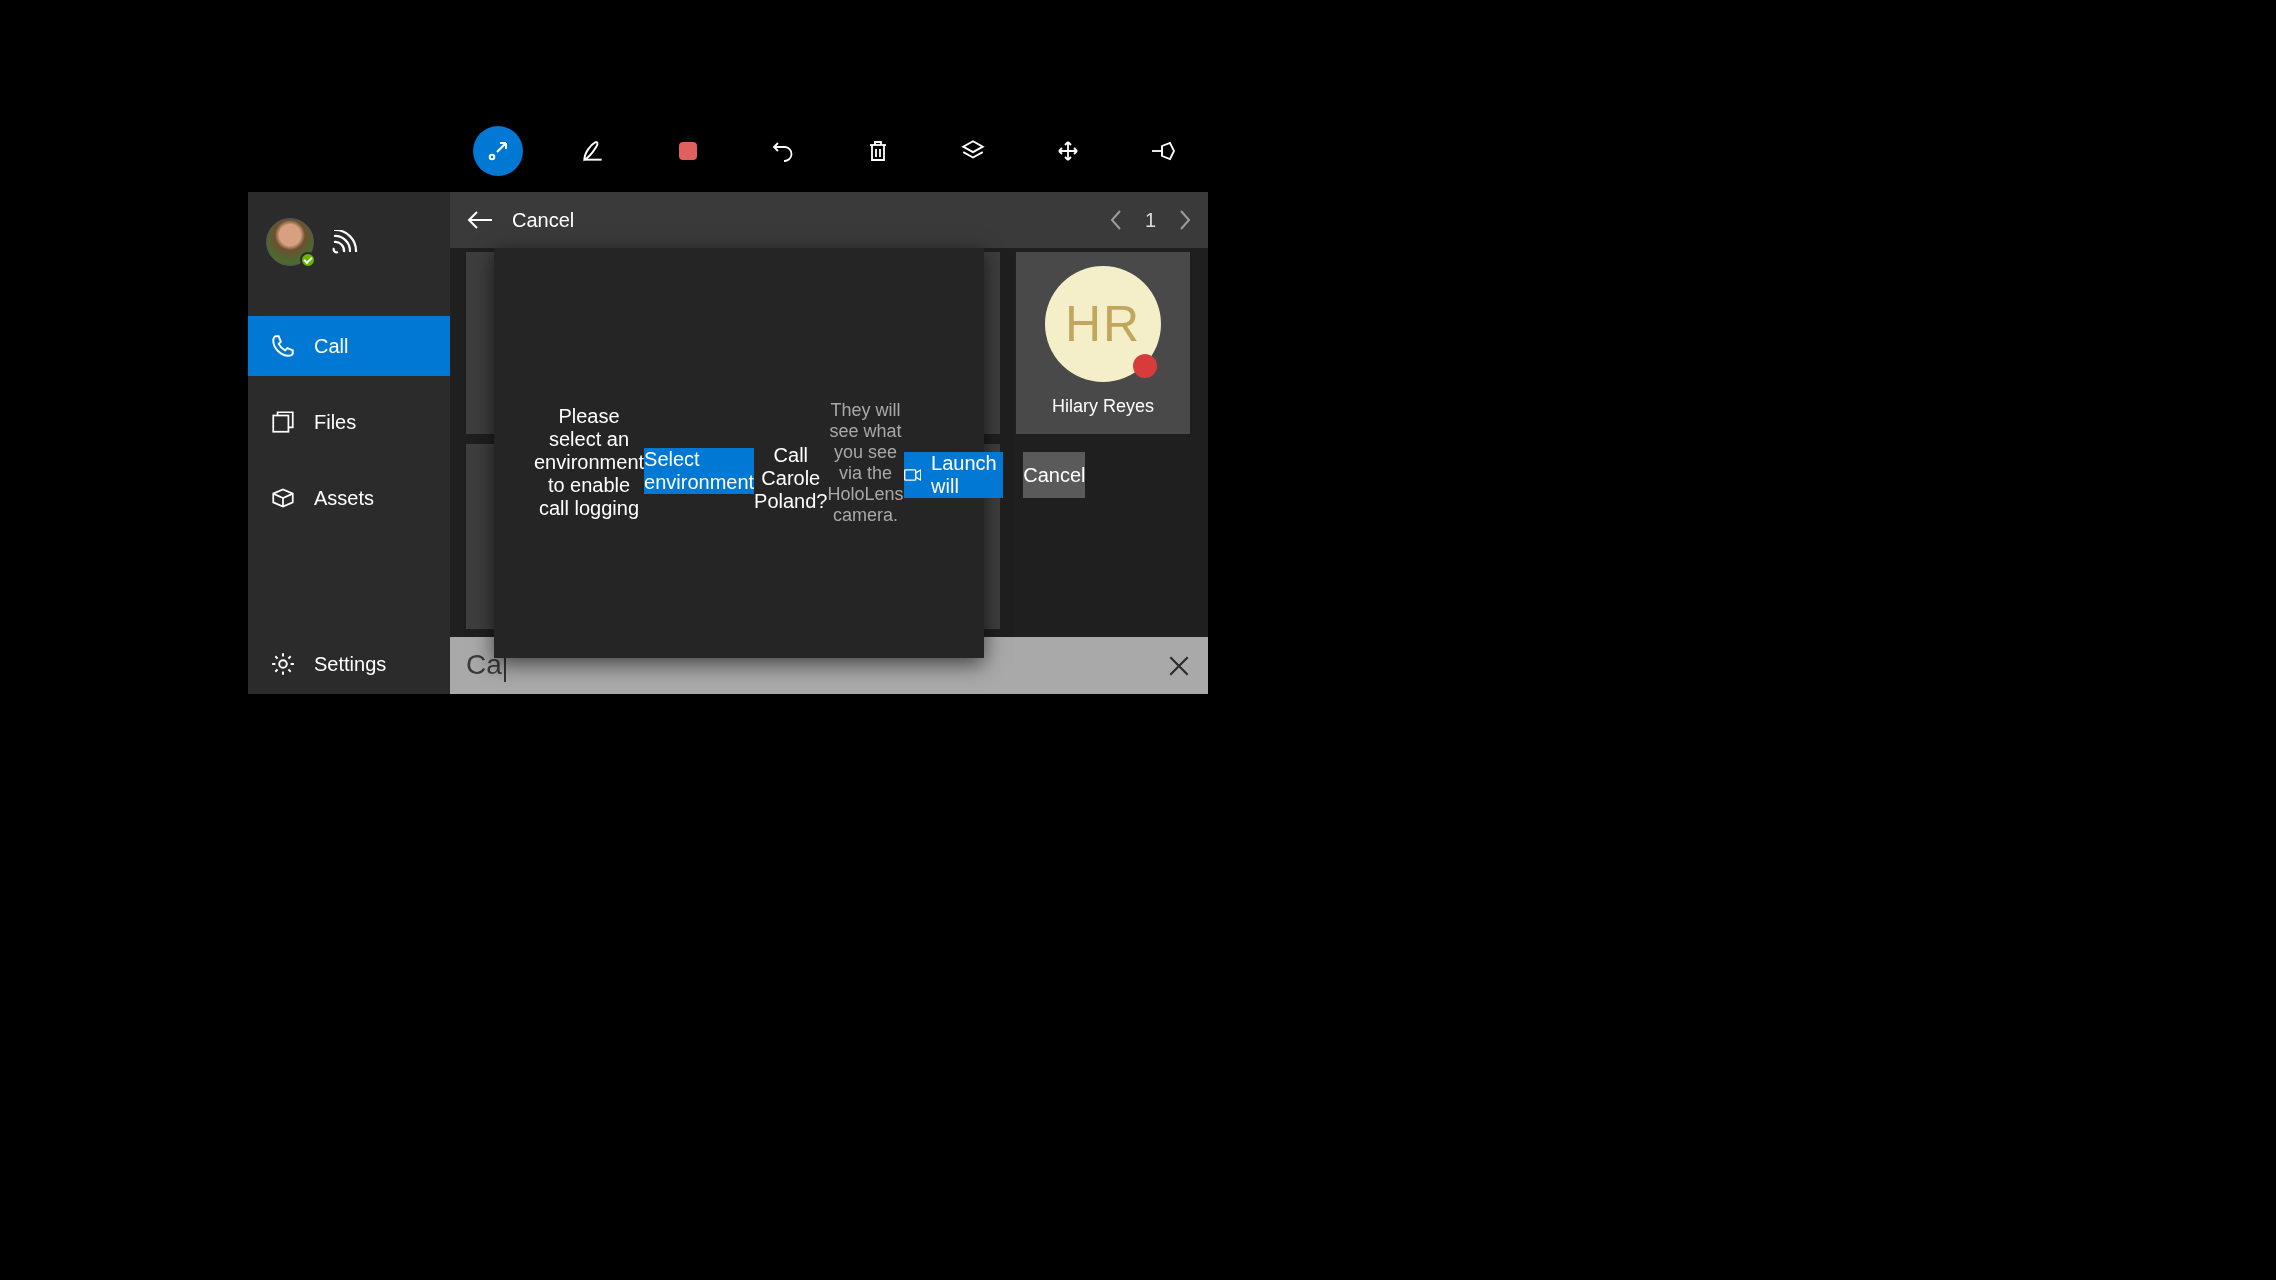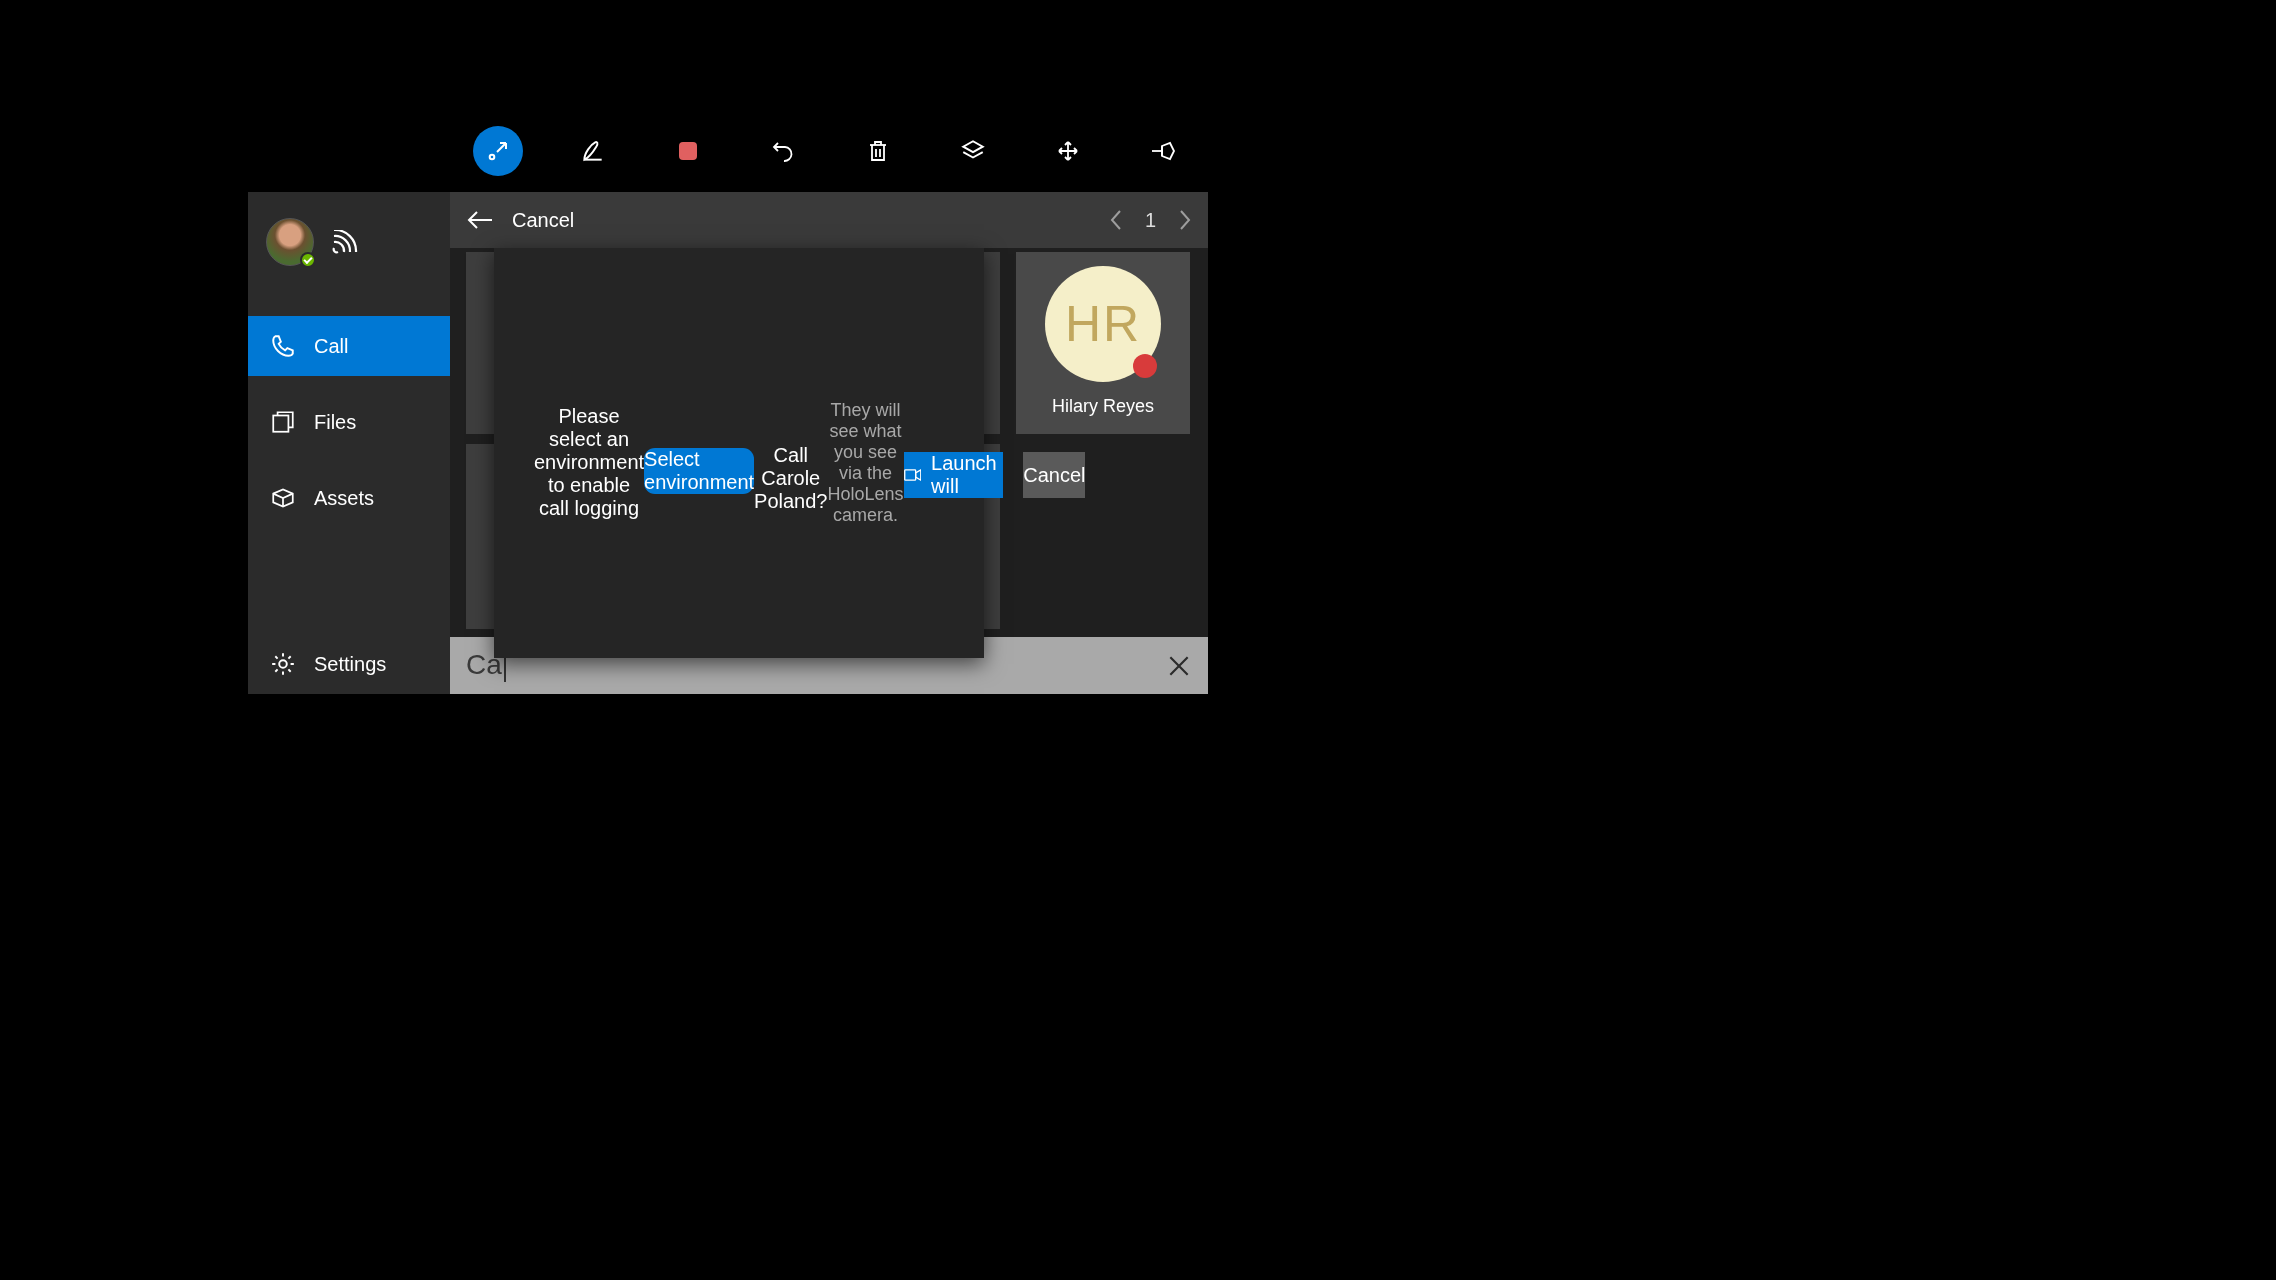--- a/index.html
+++ b/index.html
@@ -233,21 +233,20 @@
     align-items: center;
     justify-content: center;
     font-size: 20px;
     color: #fff;
   }
   .btn-primary { background: #0078D4; }
   .btn-secondary { background: #5a5a5a; }
   .btn-env {
     width: 410px;
     margin-top: 32px;
-    border-radius: 11px;
   }
   .dialog-hr {
     width: 410px;
     height: 1px;
     background: #444;
     margin-top: 26px;
   }
   .dialog .q {
     margin-top: 46px;
     font-size: 20px;

